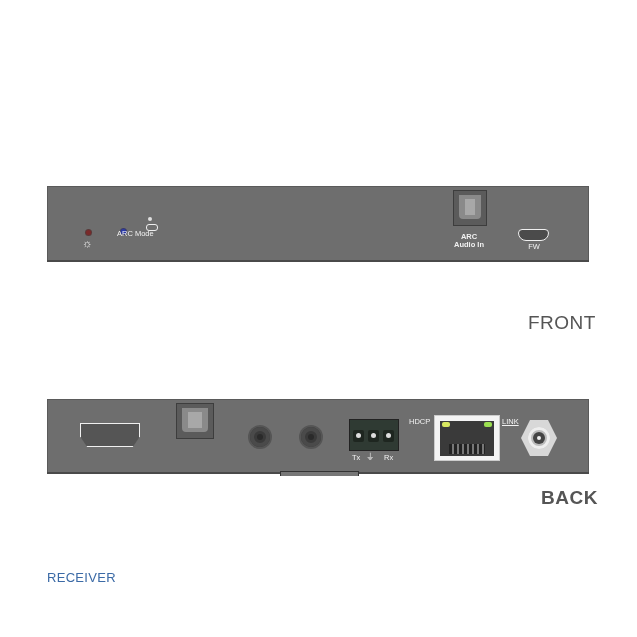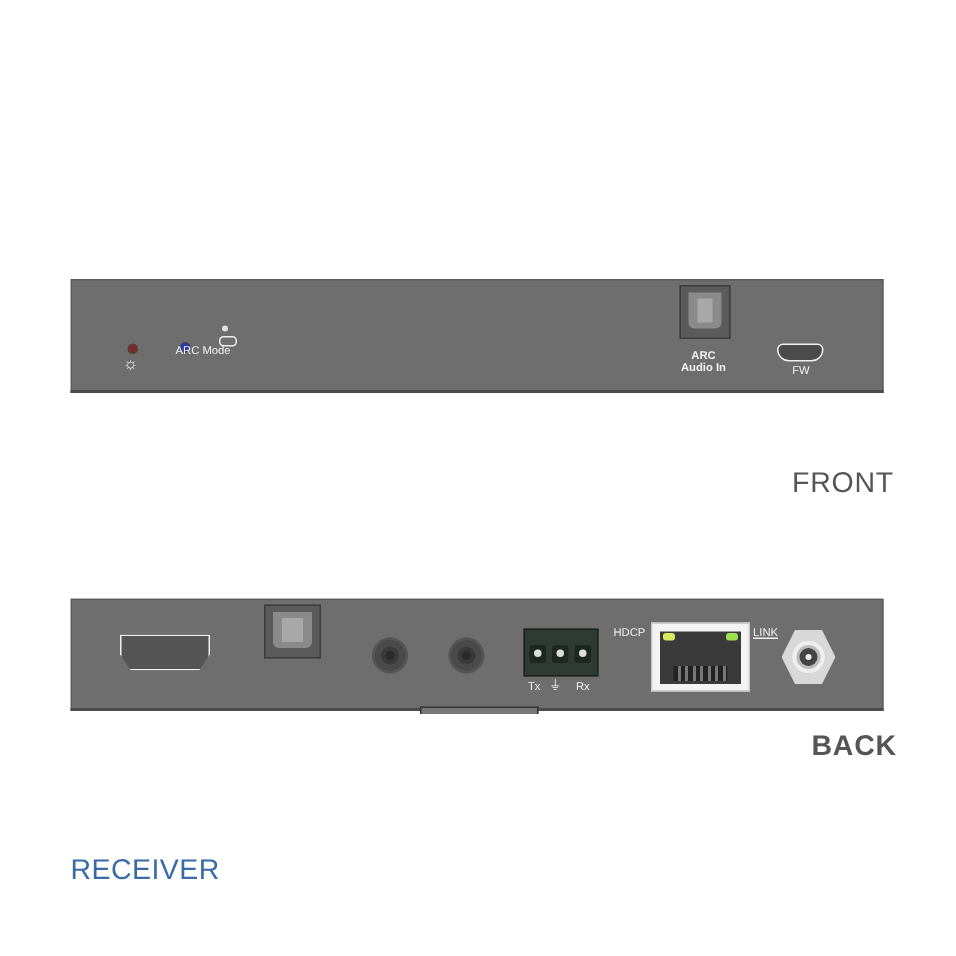--- a/index.html
+++ b/index.html
@@ -3,21 +3,21 @@
   <meta charset="utf-8">
   <style>
     html, body { margin:0; padding:0; }
     body { width:637px; height:637px; background:#ffffff; position:relative; overflow:hidden; font-family:"Liberation Sans", sans-serif; }
     .panel { position:absolute; background:#6e6e6e; box-shadow: inset 0 0 0 1px #5a5a5a; }
     .panel::after { content:""; position:absolute; left:0; right:0; bottom:0; height:2px; background:#4a4a4a; }
     .front { left:47px; top:186px; width:542px; height:76px; }
     .back { left:47px; top:399px; width:542px; height:75px; }
     .lbl { position:absolute; color:#f2f2f2; font-size:7.5px; line-height:8px; text-align:center; white-space:nowrap; }
     .view-label { position:absolute; font-family:"Liberation Sans", sans-serif; color:#555; font-size:19px; letter-spacing:0.5px; }
-    .title { position:absolute; left:47px; top:570px; font-size:19px; color:#3b6aa6; letter-spacing:0.3px; }
+    .title { position:absolute; left:47px; top:570px; font-size:13px; color:#3b6aa6; letter-spacing:0.3px; }
     .led { position:absolute; width:5px; height:5px; border-radius:50%; }
     .optical { position:absolute; background:#5b5b5b; border:1px solid #3d3d3d; }
     .optical .inner { position:absolute; left:5px; right:5px; top:4px; bottom:6px; background:#8a8a8a; border-radius:0 0 4px 4px; }
     .optical .inner::after { content:""; position:absolute; left:6px; right:6px; top:4px; bottom:4px; background:#a8a8a8; }
     .microusb { position:absolute; border:1.5px solid #f0f0f0; border-radius:4px 4px 8px 8px; background:#4b4b4b; }
     .hdmi { position:absolute; border:1.5px solid #f0f0f0; background:#555; clip-path: polygon(0 0,100% 0,100% 55%,88% 100%,12% 100%,0 55%); }
     .jack { position:absolute; width:20px; height:20px; border-radius:50%; background:#3a3a3a; box-shadow: 0 0 0 2px #555, inset 0 0 0 4px #4a4a4a; }
     .jack::after { content:""; position:absolute; left:7px; top:7px; width:6px; height:6px; border-radius:50%; background:#2a2a2a; }
     .terminal { position:absolute; background:#2f3a33; border:1px solid #222; }
     .term-slot { position:absolute; top:10px; width:11px; height:12px; background:#1e2620; border-radius:2px; }

